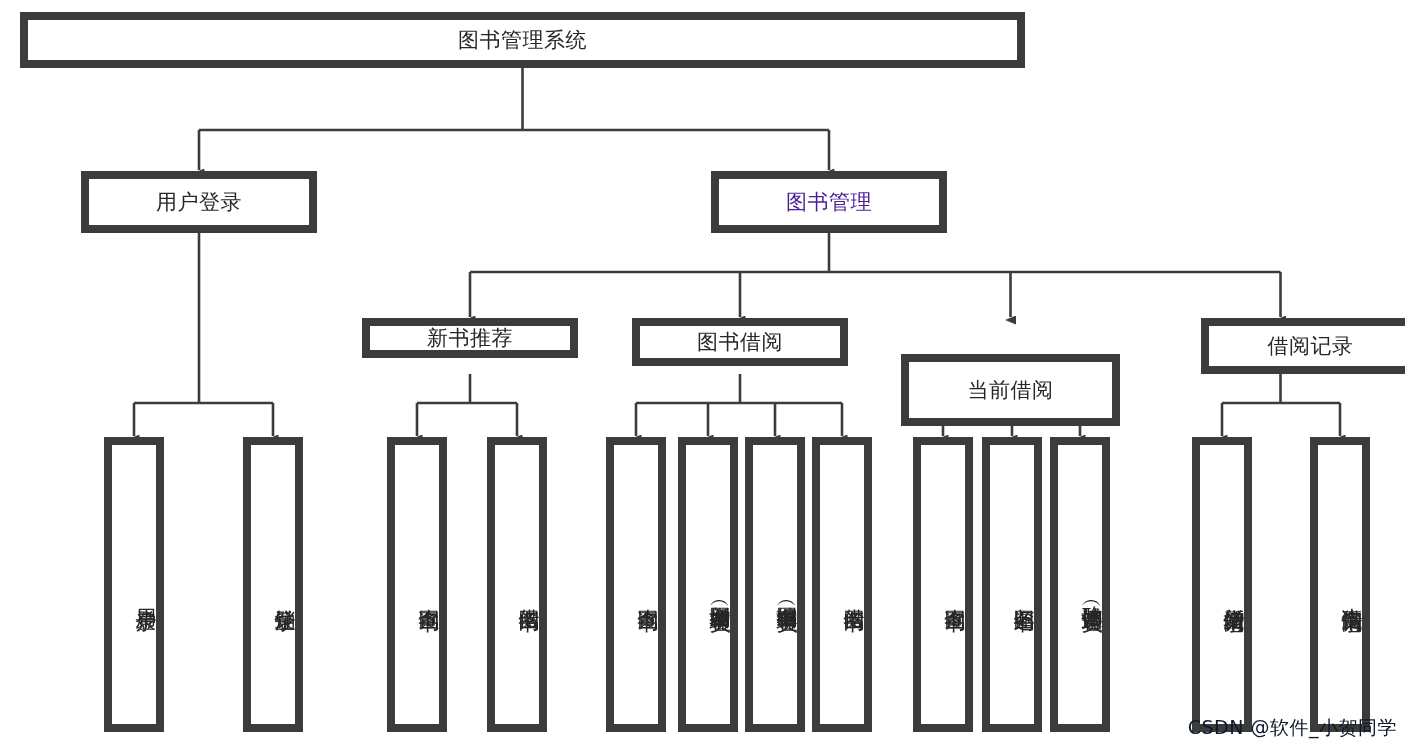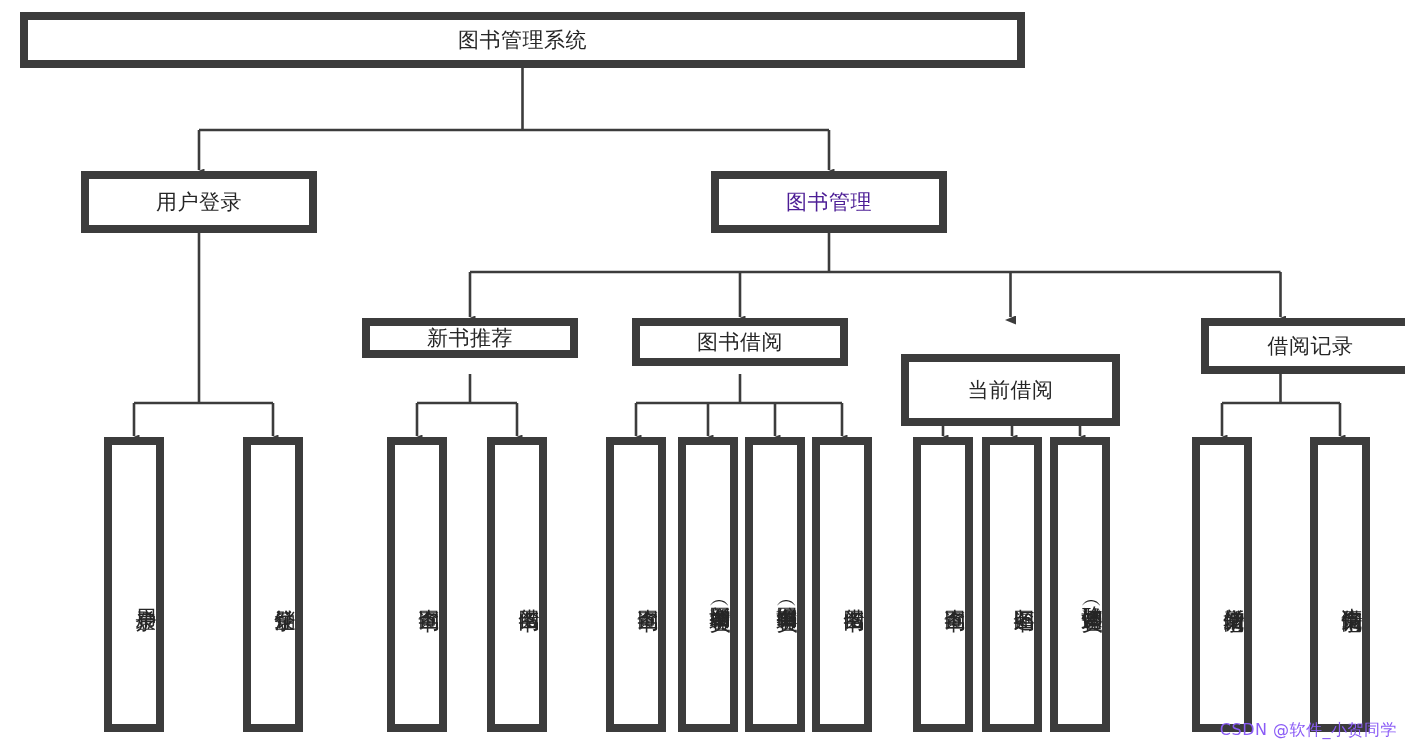--- a/index.html
+++ b/index.html
@@ -55,22 +55,22 @@
     display: block;
     white-space: pre-line;
   }
   .node.vertical .node-label {
     white-space: nowrap;
   }
   #watermark {
     position: absolute;
     right: 8px;
     bottom: 6px;
-    font-size: 16px;
-    color: #8b5cf6;
+    font-size: 19px;
+    color: #0f172a;
     letter-spacing: 0.5px;
     z-index: 5;
     white-space: nowrap;
   }
 </style>
 </head>
 <body>
 
 <div id="diagram-root">
 

